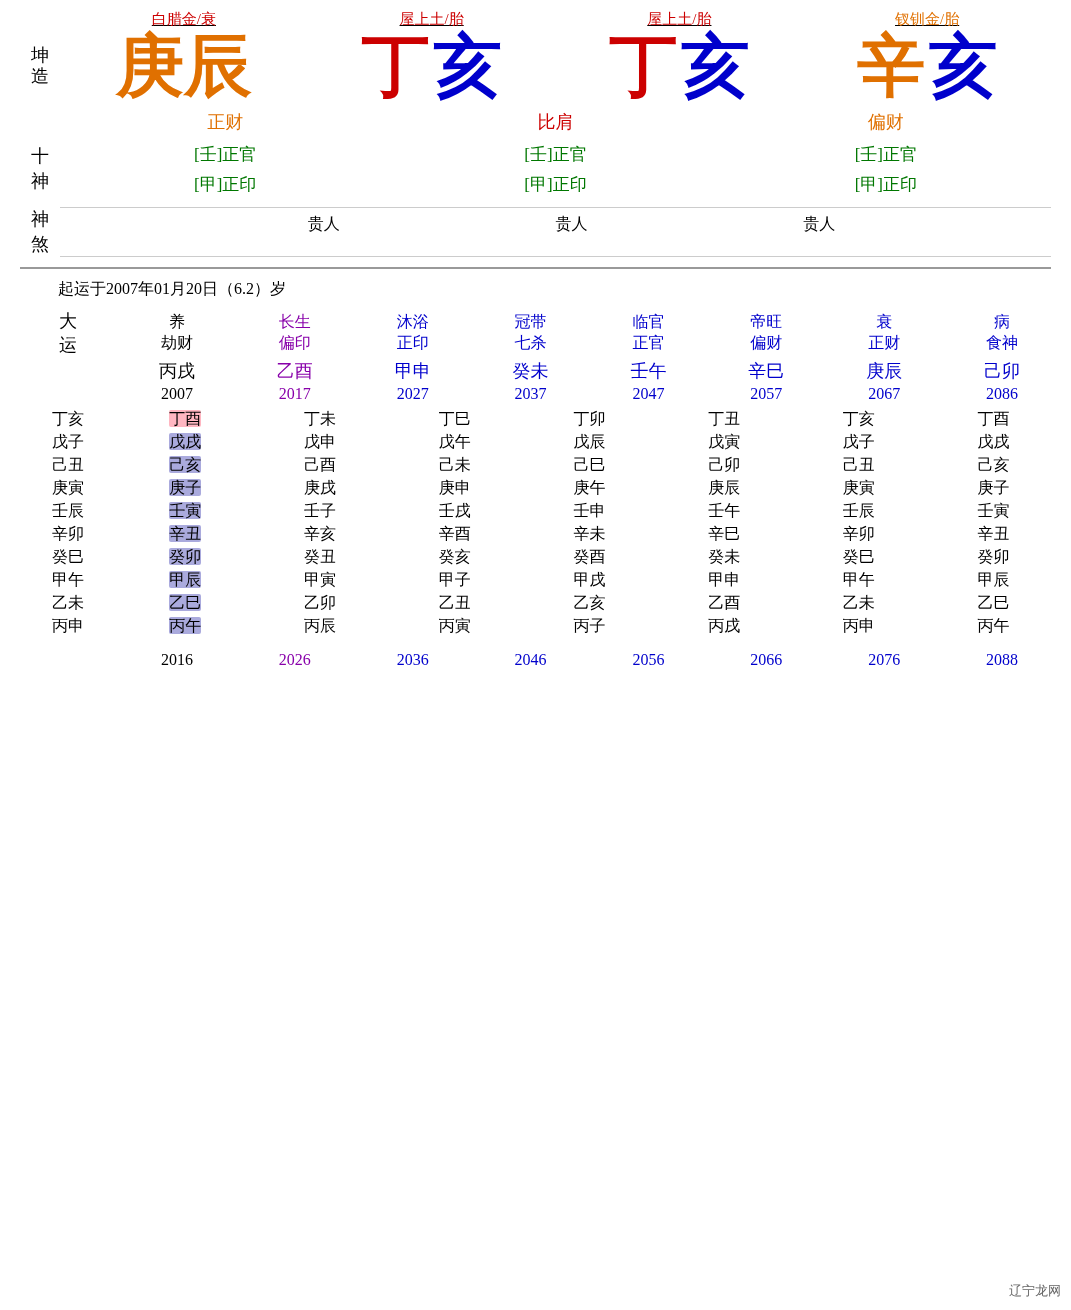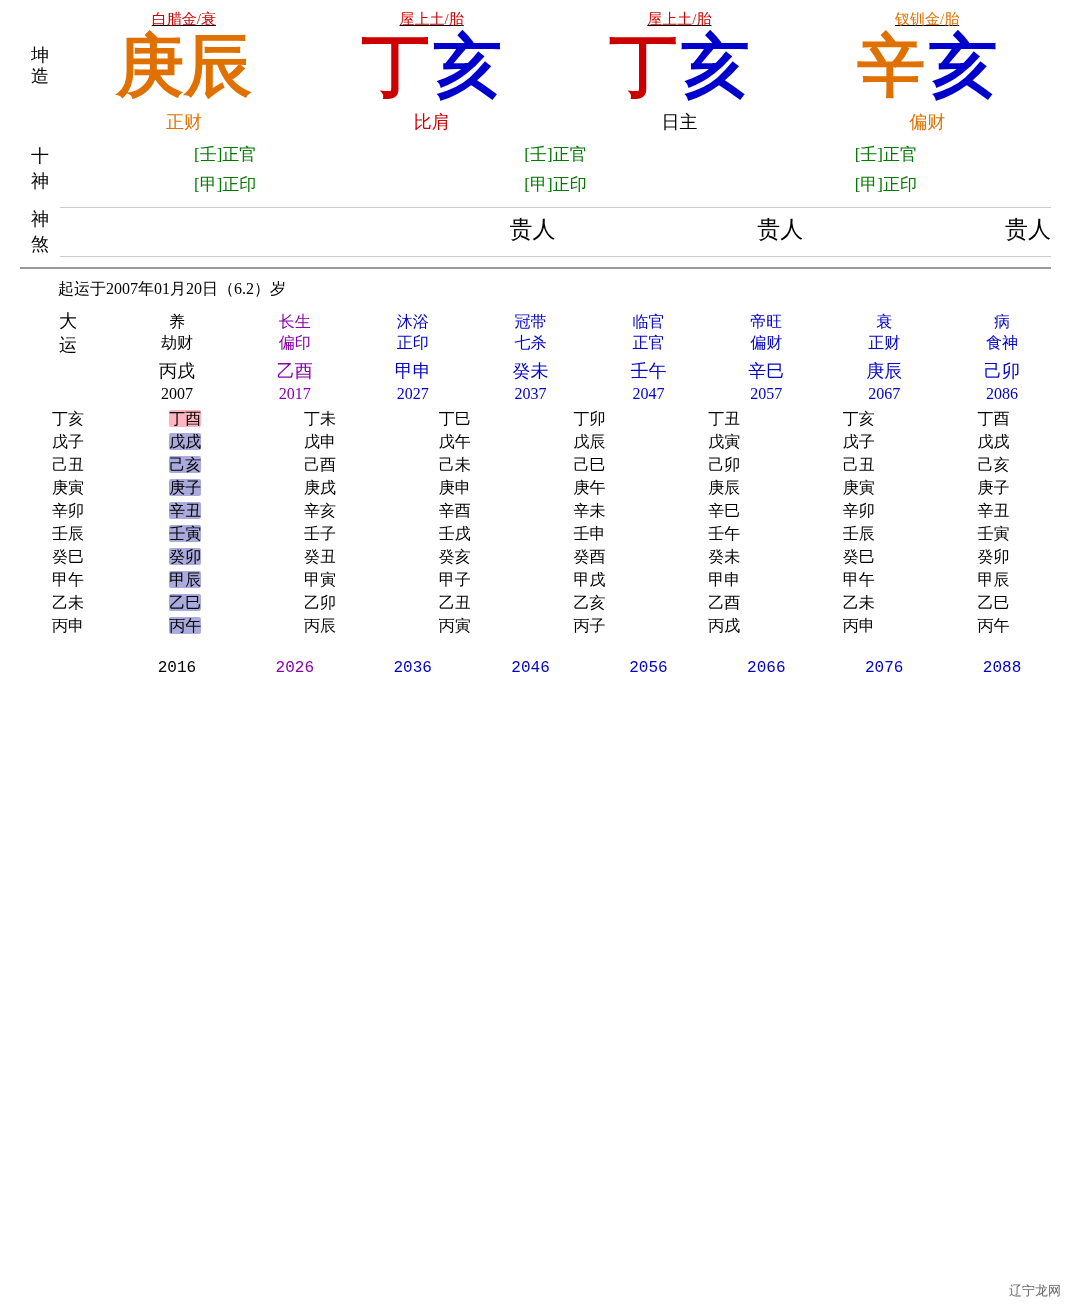--- a/index.html
+++ b/index.html
@@ -95,22 +95,22 @@
     }
     .shensha-cols {
       display: flex;
       flex: 1;
       border-top: 1px solid #ccc;
       border-bottom: 1px solid #ccc;
       padding: 6px 0;
     }
     .shensha-col {
       flex: 1;
-      text-align: right;
-      font-size: 23px;
+      text-align: left;
+      font-size: 16px;
     }
     .divider {
       border: none;
       border-top: 2px solid #999;
       margin: 10px 20px;
     }
     .dayun-section {
       padding: 0 10px 10px 18px;
     }
     .qiyun-text {
@@ -182,21 +182,20 @@
       <div class="big-char-col">
         <span class="big-char color-orange">辛</span>
         <span class="big-char color-blue" style="font-size:68px;">亥</span>
       </div>
     </div>
   </div>
 
   <div class="role-row">
     <div class="role-col color-orange">正财</div>
     <div class="role-col color-red">比肩</div>
-    <div class="role-col color-black">日主</div>
     <div class="role-col color-orange">偏财</div>
   </div>
 
   <div class="shishen-section">
     <div class="shishen-side">十<br>神</div>
     <div class="shishen-cols">
 
 
       <div class="shishen-col color-green">
         <div>[壬]正官</div>
@@ -311,42 +310,42 @@
       <td><span class="highlight-blue">庚子</span></td>
       <td>庚戌</td>
       <td>庚申</td>
       <td>庚午</td>
       <td>庚辰</td>
       <td>庚寅</td>
       <td>庚子</td>
     </tr>
 
     <tr>
+      <td class="label-td">壬辰</td>
+      <td><span class="highlight-blue">壬寅</span></td>
+      <td>壬子</td>
+      <td>壬戌</td>
+      <td>壬申</td>
+      <td>壬午</td>
+      <td>壬辰</td>
+      <td>壬寅</td>
+    </tr>
+
+    <tr>
       <td class="label-td">辛卯</td>
       <td><span class="highlight-blue">辛丑</span></td>
       <td>辛亥</td>
       <td>辛酉</td>
       <td>辛未</td>
       <td>辛巳</td>
       <td>辛卯</td>
       <td>辛丑</td>
     </tr>
 
     <tr>
-      <td class="label-td">壬辰</td>
-      <td><span class="highlight-blue">壬寅</span></td>
-      <td>壬子</td>
-      <td>壬戌</td>
-      <td>壬申</td>
-      <td>壬午</td>
-      <td>壬辰</td>
-      <td>壬寅</td>
-    </tr>
-
-    <tr>
       <td class="label-td">癸巳</td>
       <td><span class="highlight-blue">癸卯</span></td>
       <td>癸丑</td>
       <td>癸亥</td>
       <td>癸酉</td>
       <td>癸未</td>
       <td>癸巳</td>
       <td>癸卯</td>
     </tr>
 
@@ -378,21 +377,21 @@
       <td>丙辰</td>
       <td>丙寅</td>
       <td>丙子</td>
       <td>丙戌</td>
       <td>丙申</td>
       <td>丙午</td>
     </tr>
   </tbody>
     </table>
 
-  <table class="liunian-table" style="margin-top:20px;font-family:Liberation Mono, monospace;">
+  <table class="liunian-table" style="margin-top:12px;">
     <tbody>
         <tr>
       <td class="label-td"></td>
       <td style="color:#000;">2016</td>
       <td style="color:#8800AA;">2026</td>
       <td style="color:#0000CC;">2036</td>
       <td style="color:#0000CC;">2046</td>
       <td style="color:#0000CC;">2056</td>
       <td style="color:#0000CC;">2066</td>
       <td style="color:#0000CC;">2076</td>

